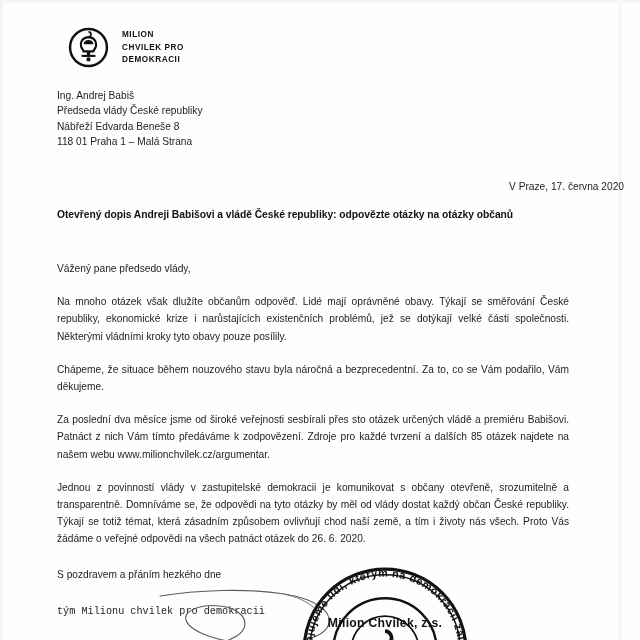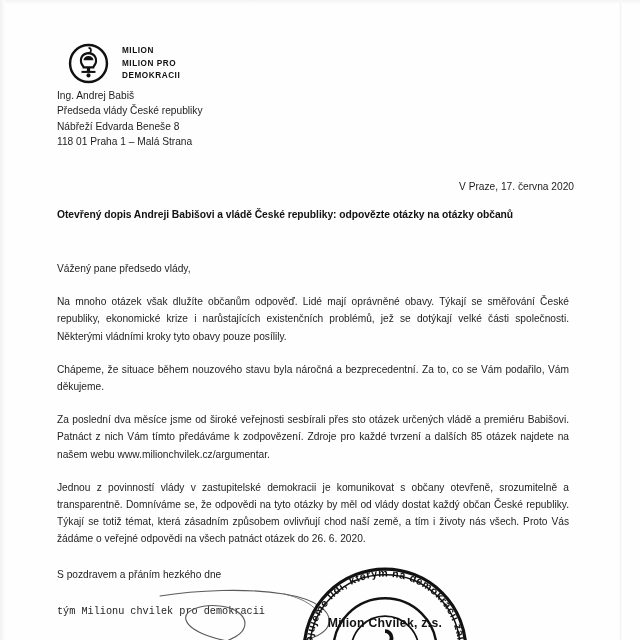--- a/index.html
+++ b/index.html
@@ -40,21 +40,21 @@
     position: absolute;
     left: 0; top: 0;
     width: 640px; height: 4px;
     background: linear-gradient(to bottom, #f3f3f3, #fefefe);
   }
 
   
   .letterhead {
     position: absolute;
     left: 68px;
-    top: 43px;
+    top: 27px;
     display: flex;
     align-items: center;
     gap: 13px;
   }
   .logo-mark {
     width: 41px;
     height: 41px;
     flex: 0 0 auto;
   }
   .logo-words {
@@ -77,21 +77,21 @@
     font-size: 10.2px;
     line-height: 15.3px;
     color: #1d1d1d;
   }
 
   
   .place-date {
     position: absolute;
     left: 0;
     top: 181px;
-    width: 574px;
+    width: 624px;
     text-align: right;
     font-size: 10.2px;
     color: #1d1d1d;
   }
 
   
   .subject-line {
     position: absolute;
     left: 57px;
     top: 209px;
@@ -172,21 +172,21 @@
 
         <rect x="46" y="60" width="8" height="9" fill="#111"></rect>
         <rect x="33" y="68" width="34" height="5" fill="#111"></rect>
         <circle cx="50" cy="79" r="5" fill="#111"></circle>
 
         <path d="M50 12 a6 6 0 0 1 0 12" fill="none" stroke="#111" stroke-width="4"></path>
       </svg>
     </span>
     <span class="logo-words">
       <span>MILION</span>
-      <span>MILION PRO</span>
+      <span>CHVILEK PRO</span>
       <span>DEMOKRACII</span>
     </span>
   </div>
 
   <div class="address-block">
     <div>Ing. Andrej Babiš</div>
     <div>Předseda vlády České republiky</div>
     <div>Nábřeží Edvarda Beneše 8</div>
     <div>118 01 Praha 1 – Malá Strana</div>
   </div>

